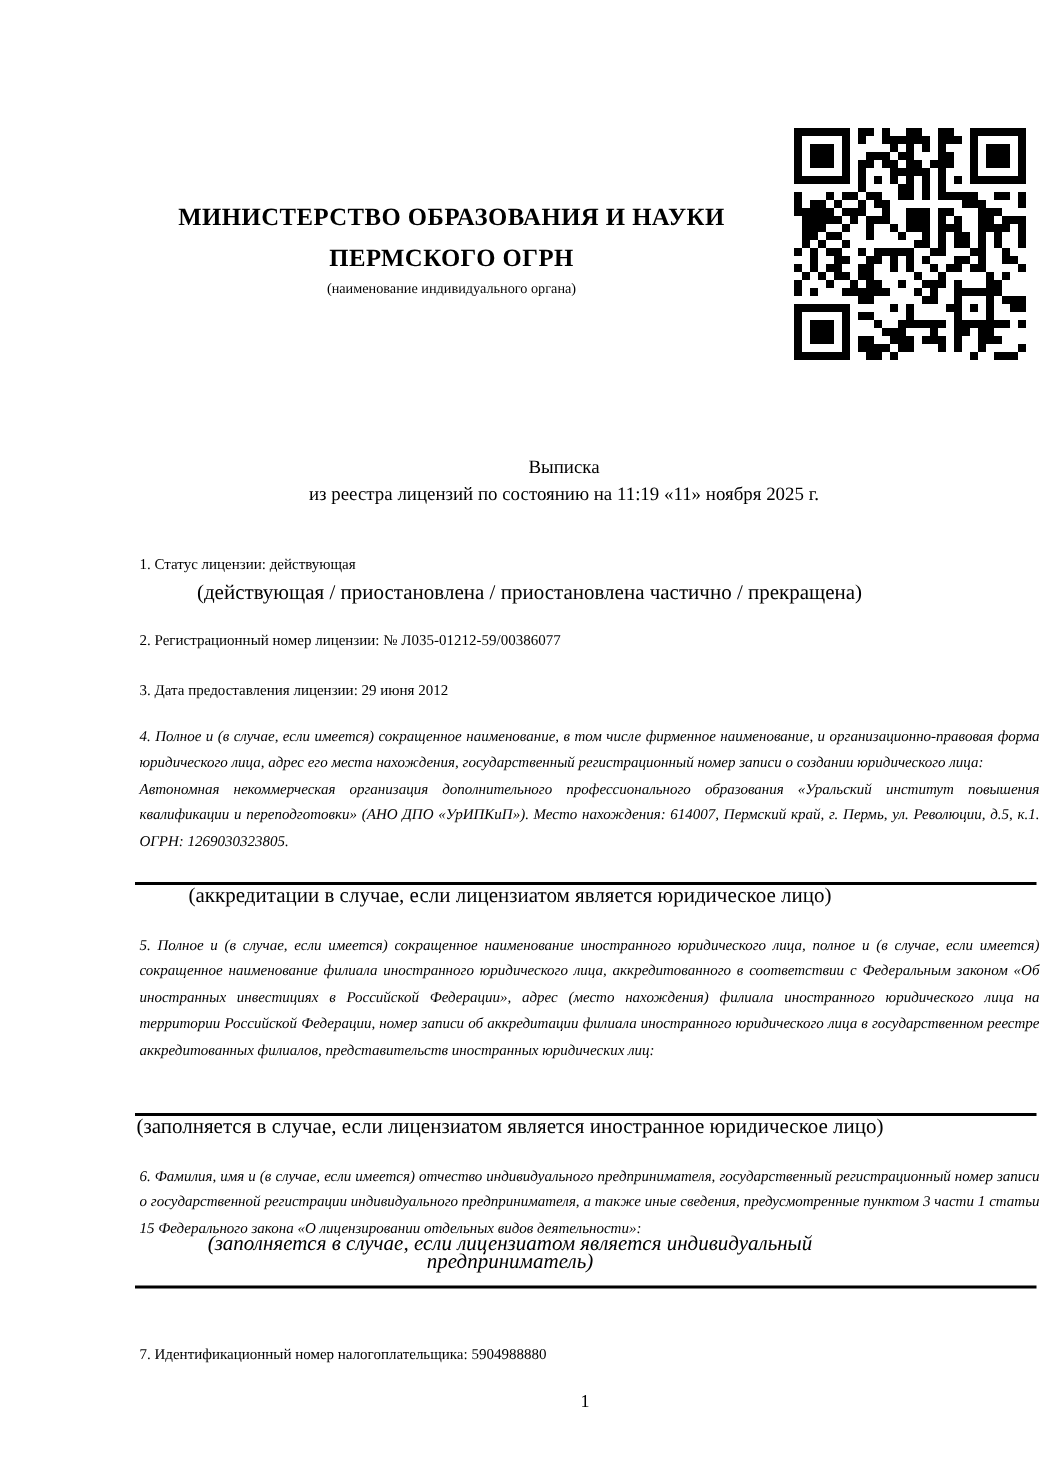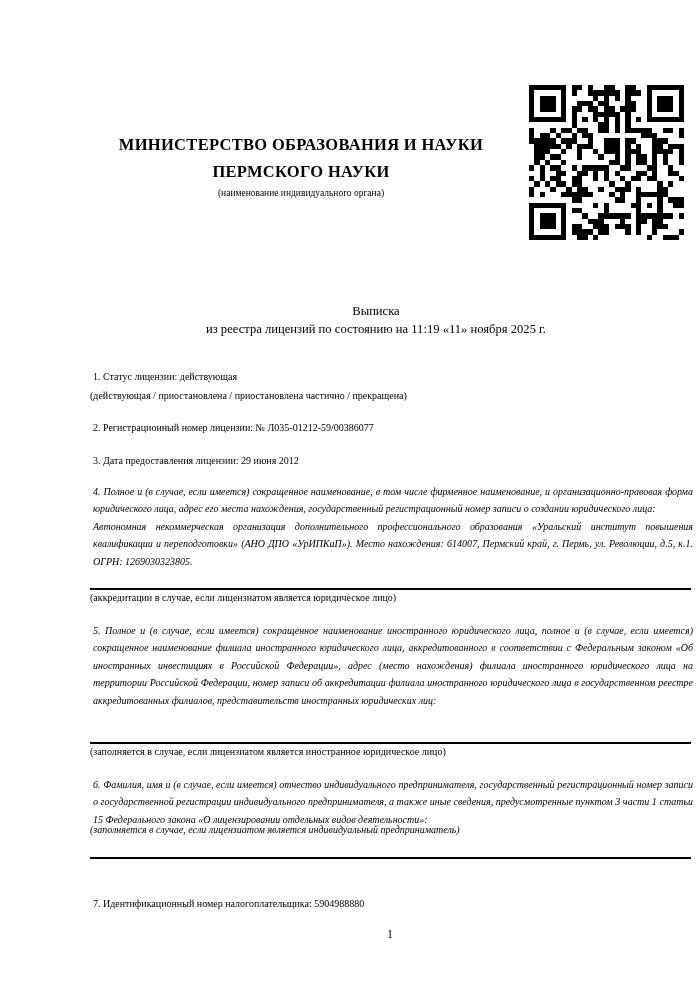--- a/index.html
+++ b/index.html
@@ -70,22 +70,23 @@
   }
   .para p {
     margin: 0;
     text-align: justify;
     text-justify: inter-word;
     font-style: italic;
   }
 
   .cap {
     position: absolute;
-    font-size: 10px;
+    font-size: 14px;
     line-height: 12px;
+    text-align: center;
   }
   .cap-a { left: 66px; width: 526px; }
   .cap-b { left: 66px; width: 500px; }
 
   .rule {
     position: absolute;
     left: 66px;
     width: 601px;
     height: 0;
     border-top: 2px solid #000000;
@@ -117,21 +118,21 @@
     line-height: 15px;
   }
 </style>
 </head>
 <body>
 
 <div class="page">
 
   <div class="header">
     <div class="h1">МИНИСТЕРСТВО ОБРАЗОВАНИЯ И НАУКИ</div>
-    <div class="h1">ПЕРМСКОГО НАУКИ</div>
+    <div class="h1">ПЕРМСКОГО ОГРН</div>
     <div class="hcap">(наименование индивидуального органа)</div>
   </div>
 
   <div class="qr-box" id="qr">
       <svg viewBox="0 0 29 29" width="100%" height="100%" shape-rendering="crispEdges" fill="#000000">
         <rect x="0" y="0" width="1" height="1"></rect>
         <rect x="1" y="0" width="1" height="1"></rect>
         <rect x="2" y="0" width="1" height="1"></rect>
         <rect x="3" y="0" width="1" height="1"></rect>
         <rect x="4" y="0" width="1" height="1"></rect>

